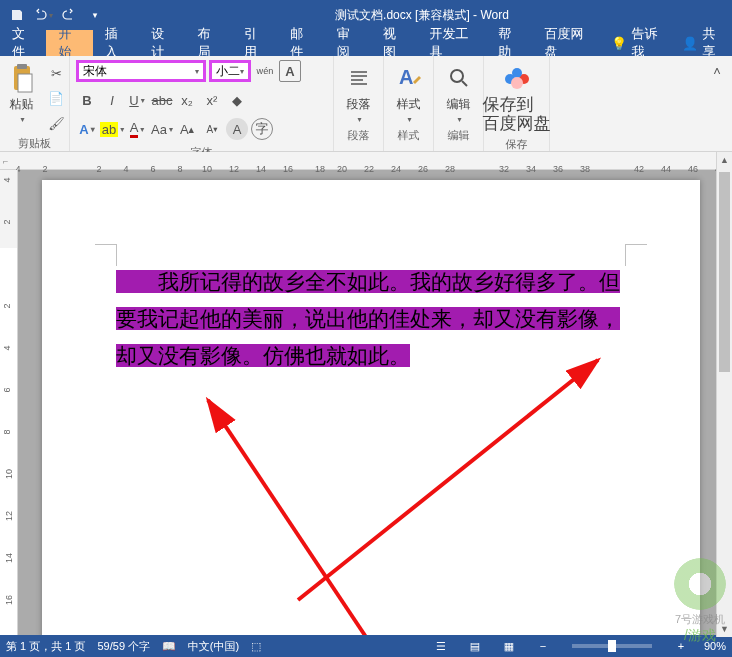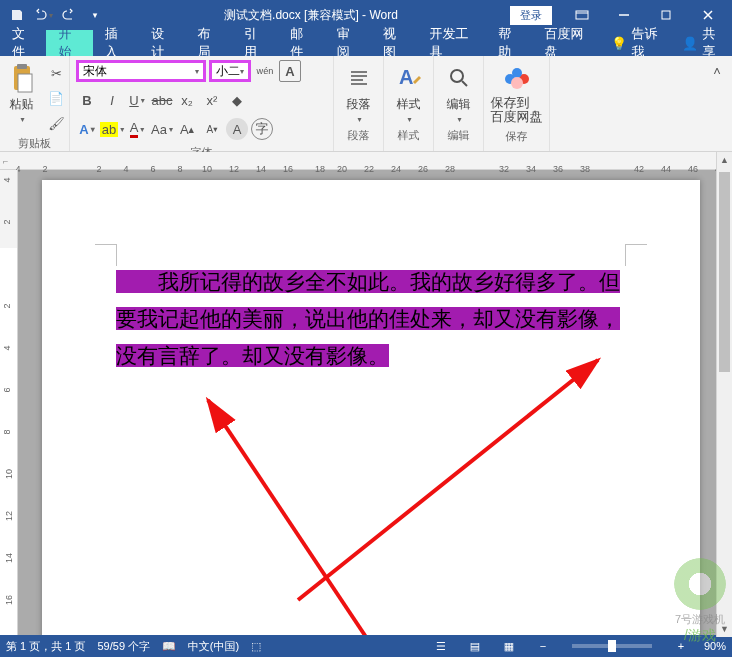--- a/index.html
+++ b/index.html
@@ -9,21 +9,21 @@
 .qat { display: flex; align-items: center; gap: 4px; padding: 0 6px; }
 .qat-btn { width: 22px; height: 22px; display: flex; align-items: center; justify-content: center; cursor: pointer; color: #fff; }
 .title-center { flex: 1; text-align: center; }
 .title-right { display: flex; align-items: center; gap: 2px; padding-right: 4px; }
 .login-btn { background: #fff; color: #2b579a; padding: 2px 10px; font-size: 11px; margin-right: 8px; cursor: pointer; }
 .win-btn { width: 40px; height: 28px; display: flex; align-items: center; justify-content: center; cursor: pointer; }
 
 .tabbar { height: 26px; background: #2b579a; display: flex; align-items: stretch; color: #fff; font-size: 13px; }
 .tab { padding: 0 12px; display: flex; align-items: center; cursor: pointer; }
 .tab.file { background: #2b579a; }
-.tab.active { background: #5eead4; color: #2b579a; }
+.tab.active { background: #fdba74; color: #2b579a; }
 .tab-spacer { flex: 1; }
 .tab-tell { display: flex; align-items: center; gap: 4px; padding: 0 10px; cursor: pointer; }
 .tab-share { display: flex; align-items: center; gap: 4px; padding: 0 10px; cursor: pointer; }
 
 .ribbon { height: 96px; background: #f3f3f3; border-bottom: 1px solid #d4d4d4; display: flex; position: relative; }
 .group { border-right: 1px solid #e1e1e1; display: flex; flex-direction: column; align-items: center; padding: 4px 6px 2px; }
 .group-content { flex: 1; display: flex; align-items: flex-start; gap: 4px; }
 .group-label { font-size: 11px; color: #666; text-align: center; padding-top: 2px; }
 
 .big-btn { display: flex; flex-direction: column; align-items: center; justify-content: center; gap: 2px; padding: 2px 4px; cursor: pointer; font-size: 12px; color: #444; }
@@ -93,44 +93,20 @@
     <div class="qat-btn">
         <svg width="14" height="14" viewBox="0 0 14 14">
           <path fill="none" stroke="#fff" stroke-width="1.2" d="M5 3a4 4 0 0 0 0 8h5 M8 1l2 2-2 2"></path>
         </svg>
       </div>
     <div class="qat-btn">
         <span style="font-size:9px">▾</span>
       </div>
   </div>
   <div class="title-center">测试文档.docx [兼容模式] - Word</div>
-  <div class="title-right">
-    <div class="login-btn">登录</div>
-    <div class="win-btn">
-        <svg width="14" height="10" viewBox="0 0 14 10">
-          <rect x="1" y="1" width="12" height="8" fill="none" stroke="#fff"></rect>
-          <line x1="1" y1="3" x2="13" y2="3" stroke="#fff"></line>
-        </svg>
-      </div>
-    <div class="win-btn">
-        <svg width="12" height="12" viewBox="0 0 12 12">
-          <line x1="1" y1="6" x2="11" y2="6" stroke="#fff" stroke-width="1.5"></line>
-        </svg>
-      </div>
-    <div class="win-btn">
-        <svg width="12" height="12" viewBox="0 0 12 12">
-          <rect x="2" y="2" width="8" height="8" fill="none" stroke="#fff"></rect>
-        </svg>
-      </div>
-    <div class="win-btn">
-        <svg width="12" height="12" viewBox="0 0 12 12">
-          <path d="M2 2l8 8M10 2l-8 8" stroke="#fff" stroke-width="1.5"></path>
-        </svg>
-      </div>
-  </div>
 </div>
 
 <div class="tabbar">
   <div class="tab file">文件</div>
   <div class="tab active">开始</div>
   <div class="tab">插入</div>
   <div class="tab">设计</div>
   <div class="tab">布局</div>
   <div class="tab">引用</div>
   <div class="tab">邮件</div>
@@ -271,21 +247,21 @@
   <div class="group" style="width:66px">
     <div class="big-btn">
       <div class="big-icon">
           <svg width="30" height="26" viewBox="0 0 30 26">
             <circle cx="8" cy="14" r="5" fill="#3b8bea"></circle>
             <circle cx="22" cy="14" r="5" fill="#e43"></circle>
             <circle cx="15" cy="8" r="5" fill="#3b8bea"></circle>
             <circle cx="15" cy="18" r="6" fill="#fbb"></circle>
           </svg>
         </div>
-      <span style="white-space:pre;line-height:1.1;font-size:13px">保存到
+      <span style="white-space:pre;line-height:1.1;font-size:17px">保存到
 百度网盘</span>
     </div>
     <div class="group-label">保存</div>
   </div>
 
   <div style="position:absolute;right:4px;top:4px" class="sm-btn">˄</div>
 </div>
 
 <div class="ruler-h">
   <span style="position:absolute;left:3px;font-size:9px;color:#888">⌐</span>
@@ -339,21 +315,21 @@
       </div>
   </div>
   <div class="doc-area">
     <div class="page">
       <div class="corner-mark corner-tl"></div>
       <div class="corner-mark corner-tr"></div>
       <div class="page-margin">
         <div class="doc-text">
           <span class="hl"><span class="indent"></span><span>我所记得的故乡全不如此。我的故乡好得多了。但</span></span><br>
           <span class="hl">要我记起他的美丽，说出他的佳处来，却又没有影像，</span><br>
-          <span class="hl">没有言辞了。却又没有影像。</span>
+          <span class="hl">却又没有影像。仿佛也就如此。</span>
         </div>
       </div>
     </div>
 
     <svg class="arrow" style="left:270px;top:180px;width:330px;height:260px">
       <defs>
           <marker id="ah1" markerWidth="10" markerHeight="10" refX="8" refY="3" orient="auto">
             <path d="M0,0 L9,3 L0,6 z" fill="#e11"></path>
           </marker>
         </defs>

